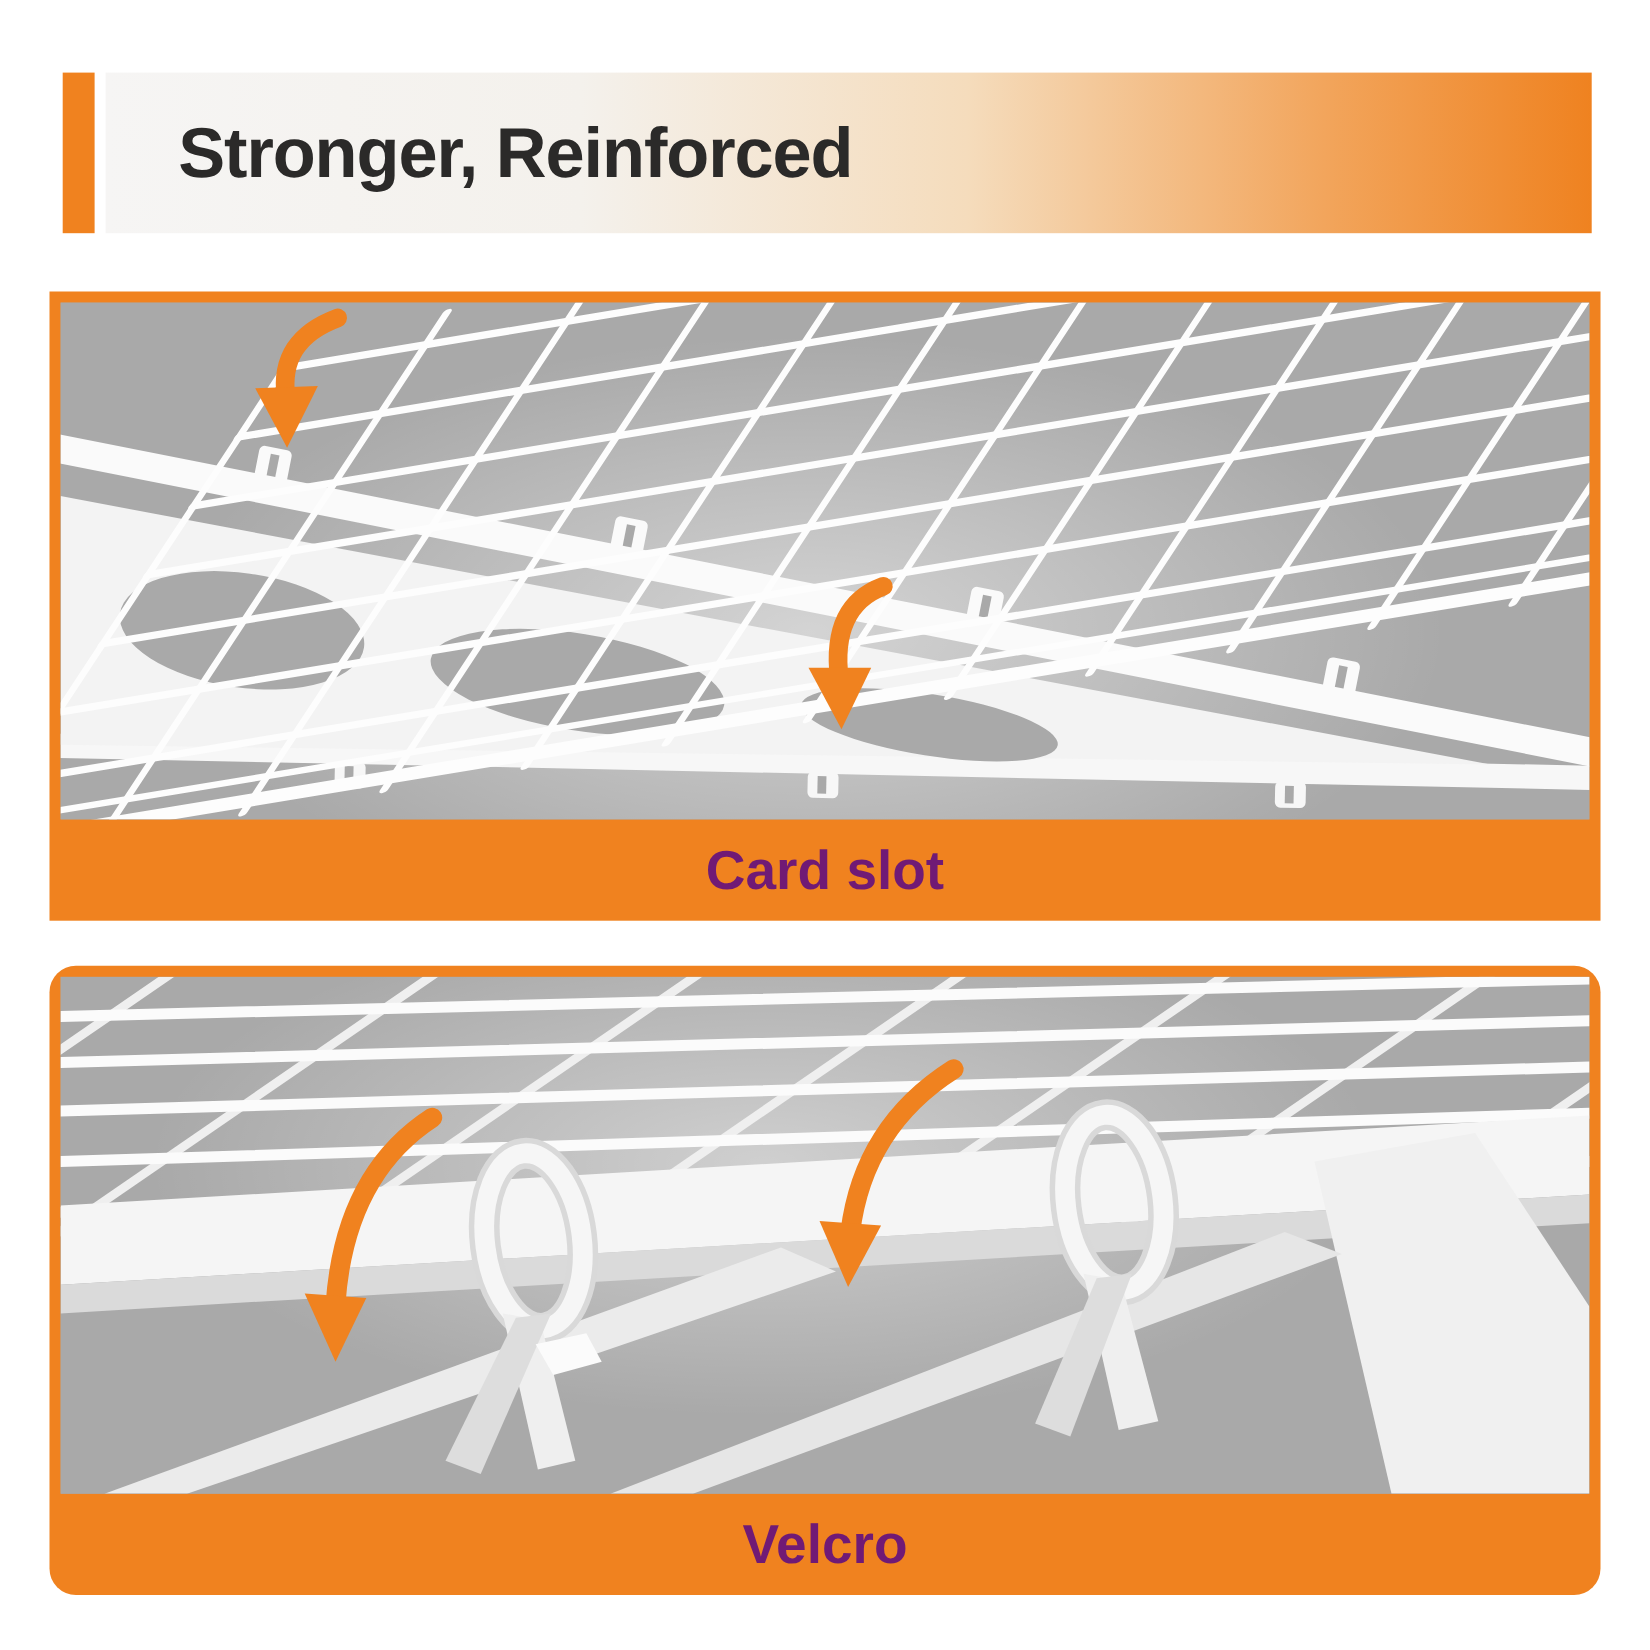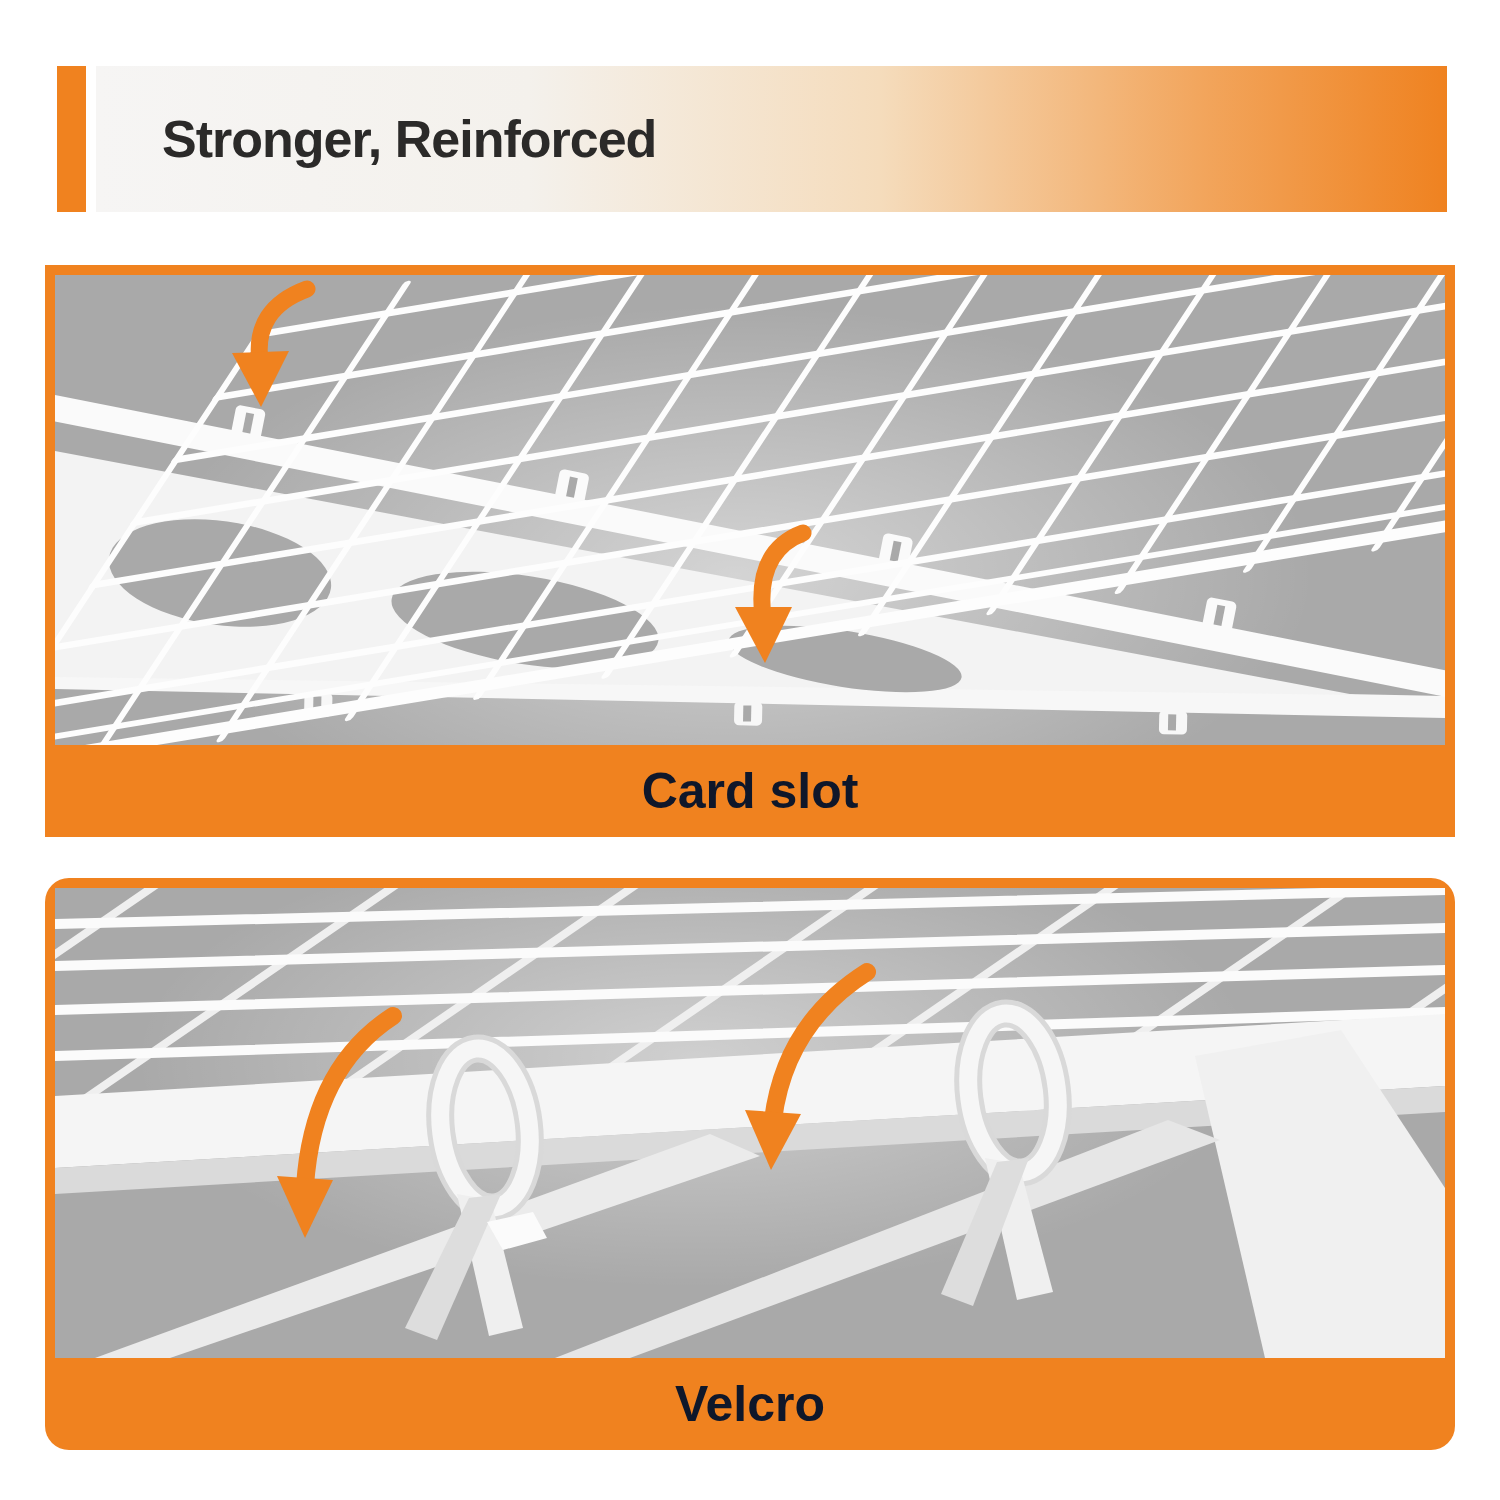--- a/index.html
+++ b/index.html
@@ -11,39 +11,39 @@
   .accent-bar {
     position:absolute; left:57px; top:66px; width:29px; height:146px;
     background:#F0821F;
   }
   .title-band {
     position:absolute; left:96px; top:66px; width:1351px; height:146px;
     background:linear-gradient(90deg,#f6f5f4 0%,#f4f1ec 32%,#f5dcbc 58%,#f2a55c 82%,#ef8220 100%);
     display:flex; align-items:center;
   }
   .title-band h1 {
-    margin:0; padding-left:66px; font-size:52px; font-weight:700;
+    margin:0; padding-left:66px; font-size:64px; font-weight:700;
     color:#2b2a29; letter-spacing:-1px;text-align:center;
   }
   
   .panel {
     position:absolute; left:45px; width:1410px; height:572px;
     background:#F0821F; margin:0; padding:0;
   }
   .panel.p1 { top:265px; }
   .panel.p2 { top:878px;border-radius:24px; }
   .panel-image {
     position:absolute; left:10px; top:10px; width:1390px; height:470px;
     background:#a9a9a9; overflow:hidden;
   }
   .panel-image svg { display:block; width:100%; height:100%; }
   .panel figcaption {
     position:absolute; left:0; top:480px; width:100%; height:92px;
     line-height:92px; text-align:center; font-size:50px; font-weight:700;
-    color:#0f172a;
+    color:#701a75;
   }
 </style>
 </head>
 <body>
 
 <div class="canvas">
 
   <header>
     <div class="accent-bar"></div>
     <div class="title-band">

